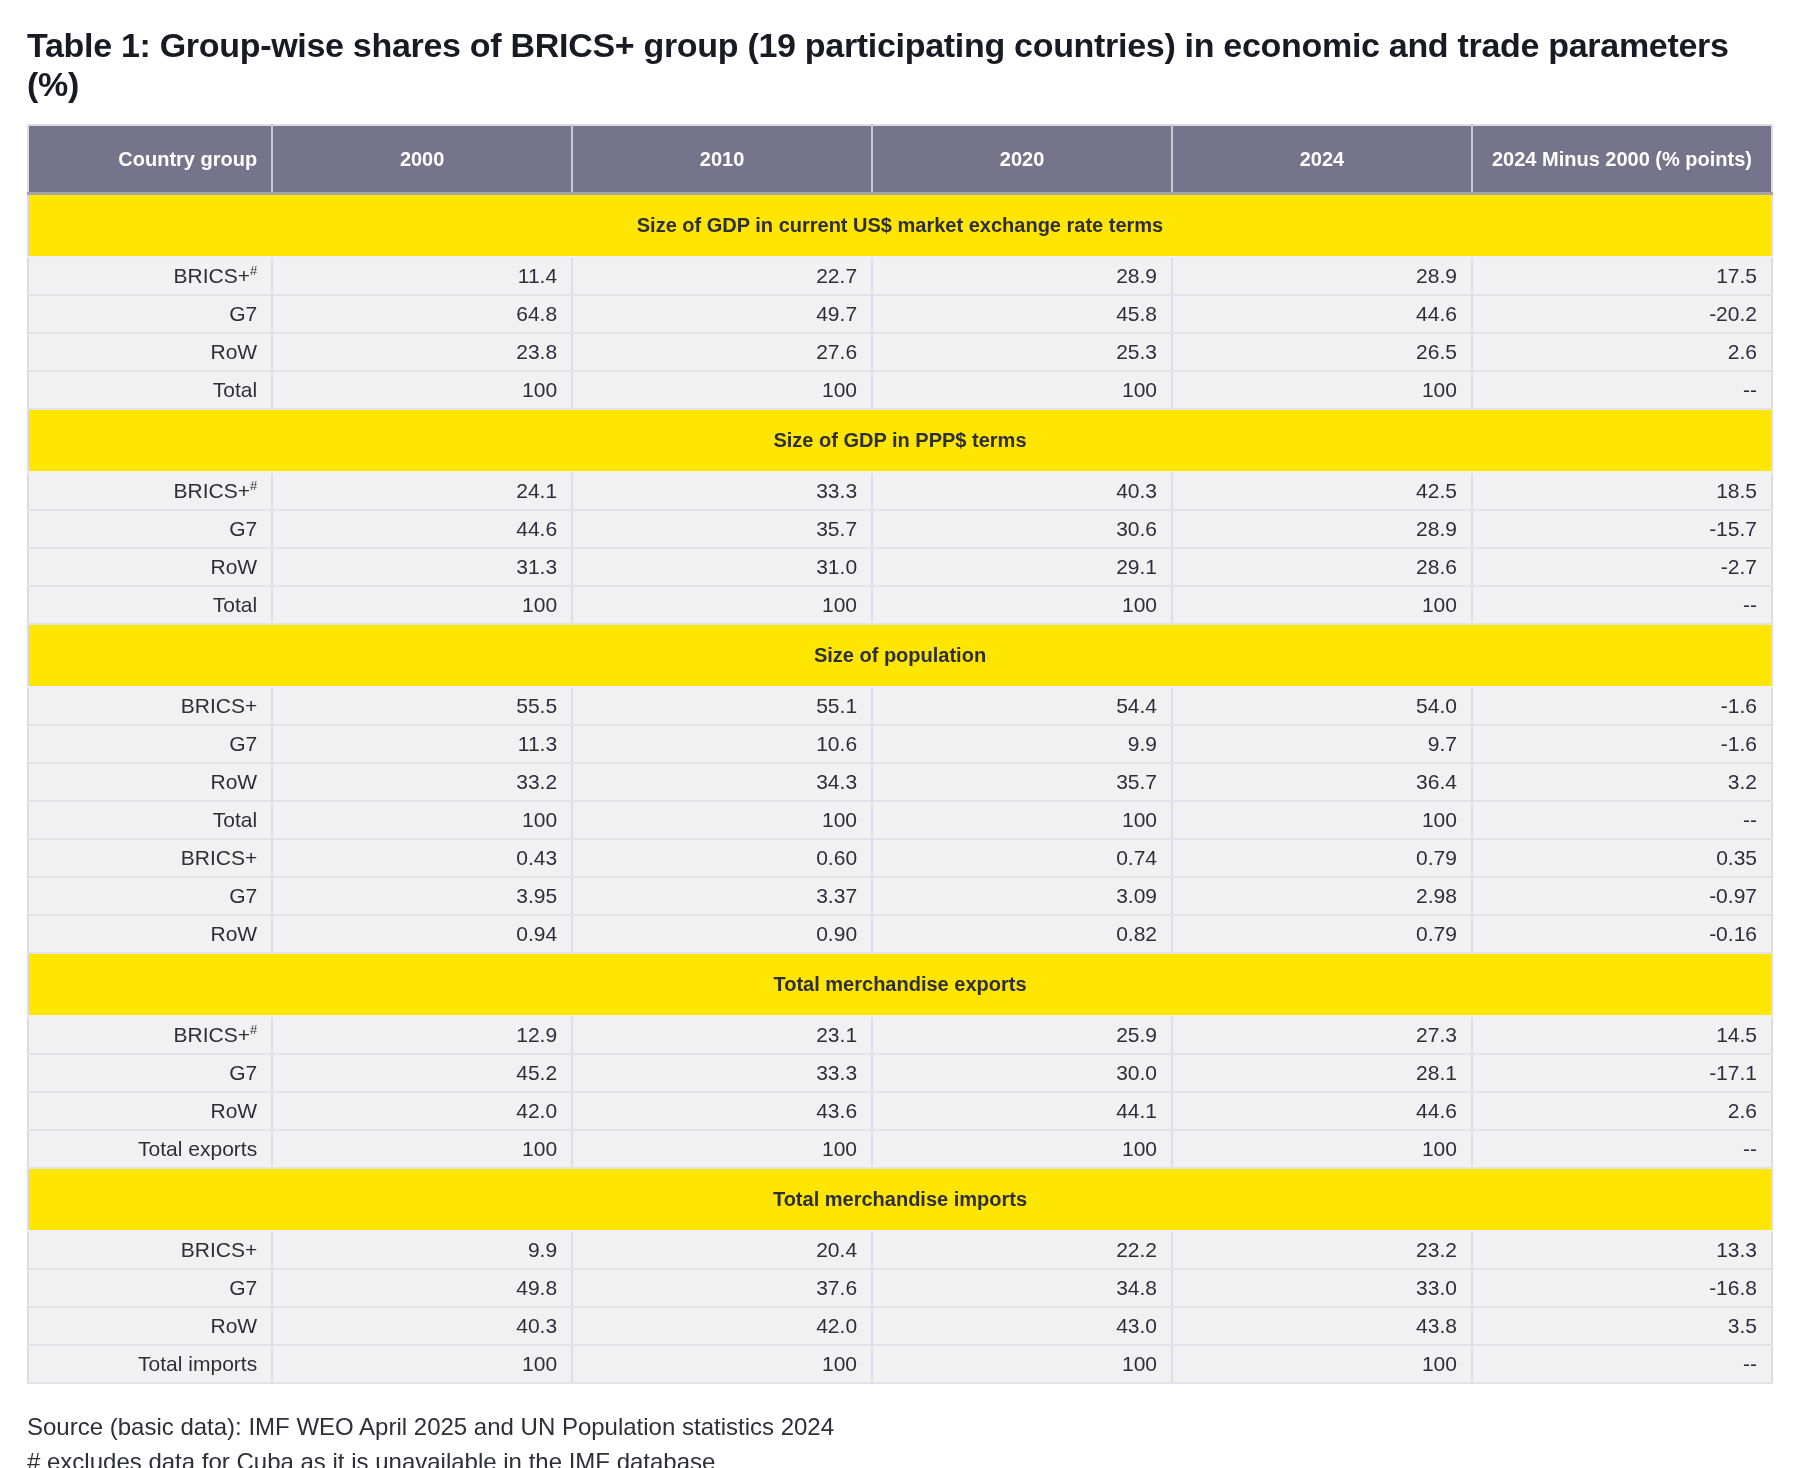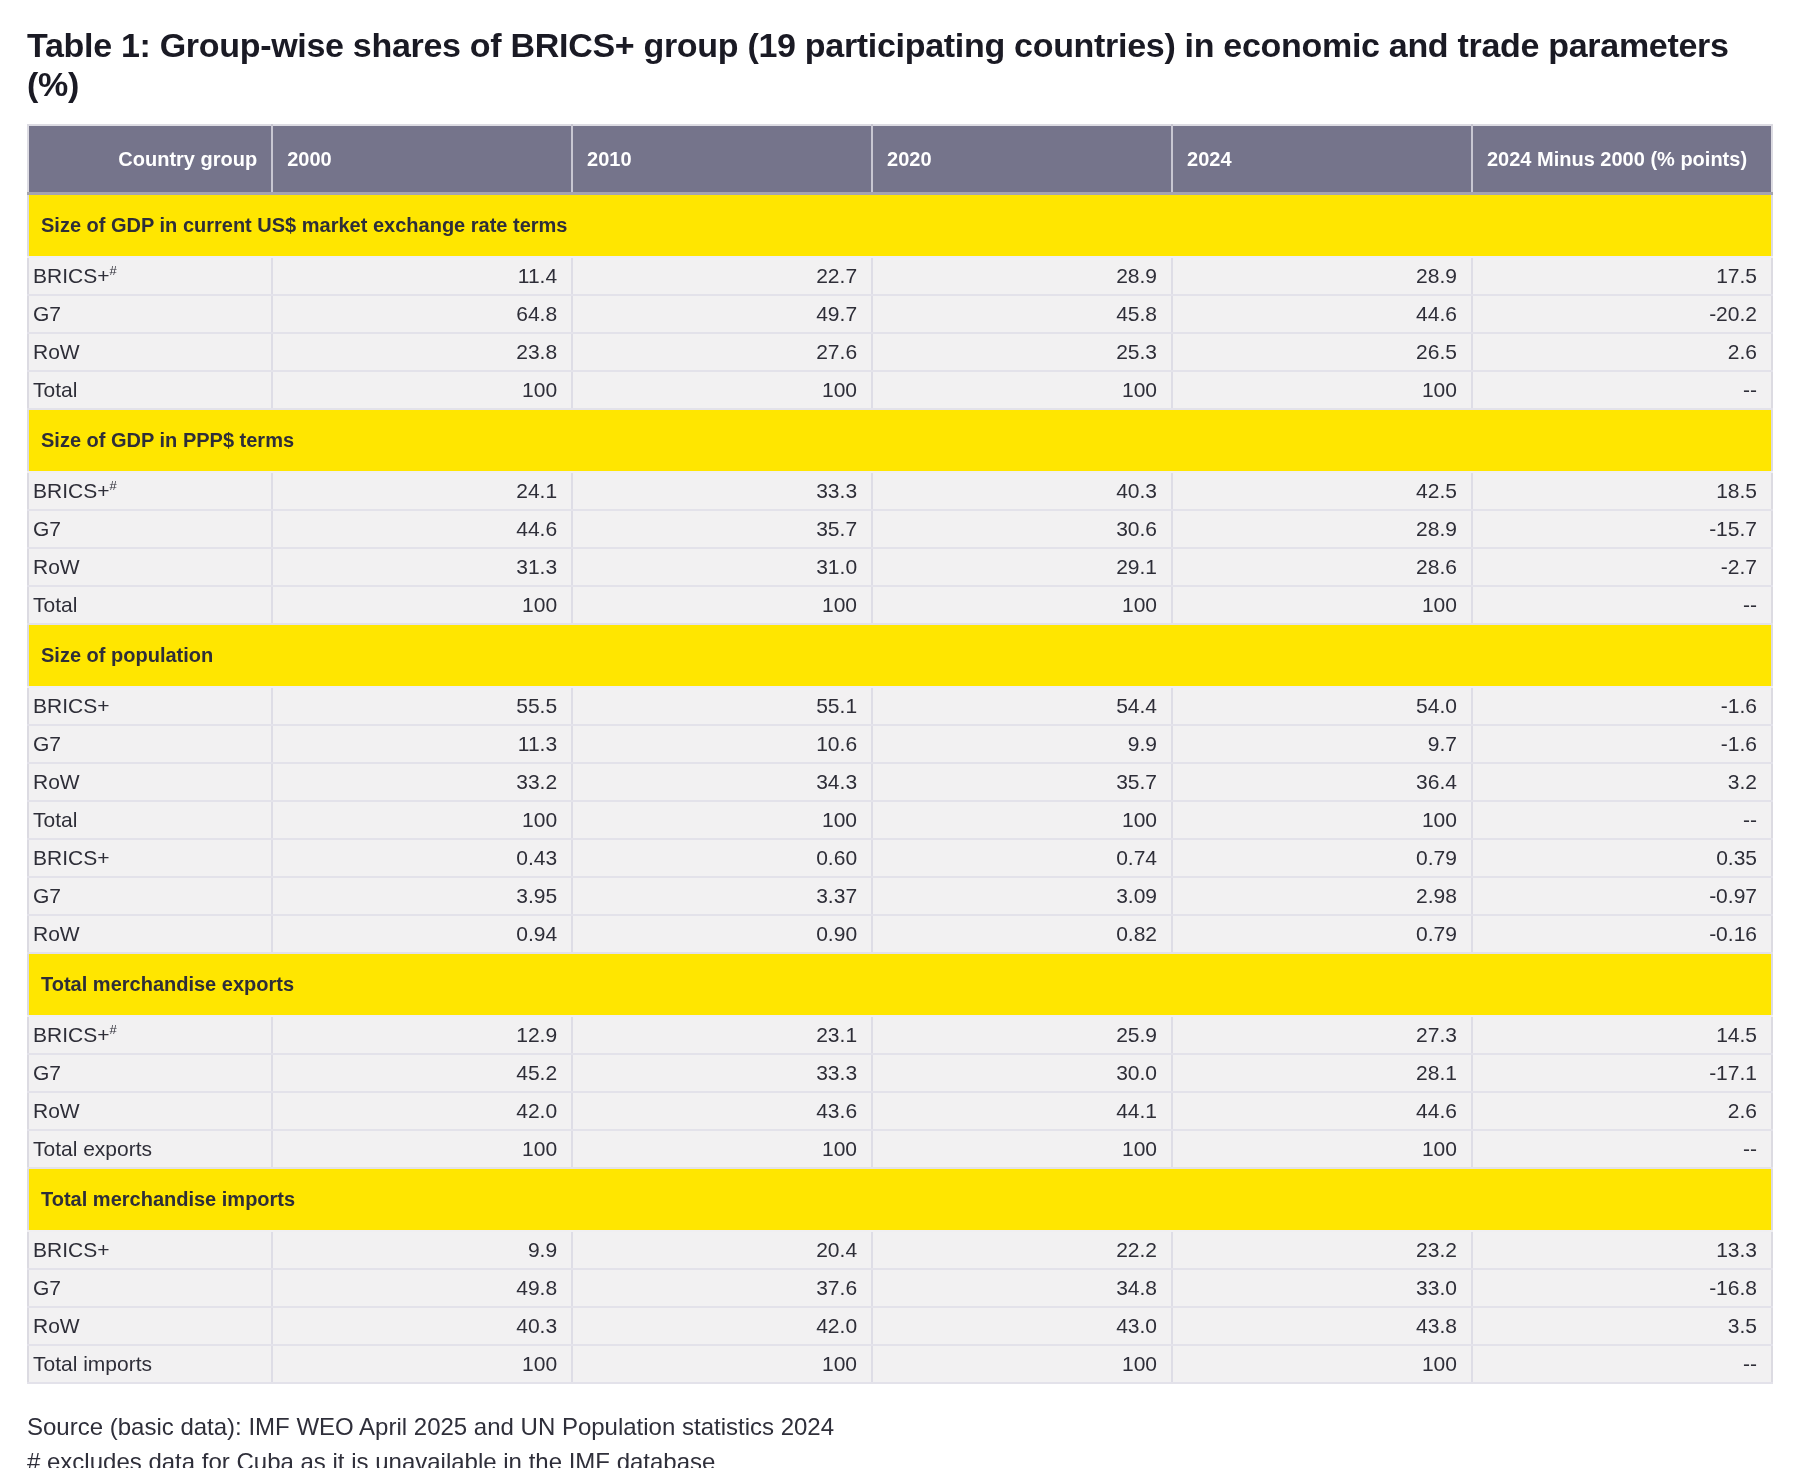--- a/index.html
+++ b/index.html
@@ -27,55 +27,55 @@
     width: 100%;
     border-collapse: collapse;
     table-layout: fixed;
     border: 2px solid #dcdbe2;
   }
   table.datatable th {
     background: #75748b;
     color: #ffffff;
     font-size: 20px;
     font-weight: bold;
-    text-align: left;
+    text-align: center;
     vertical-align: middle;
     padding: 10px 14px;
     height: 46px;
     border-right: 2px solid #c8c7d2;
     border-bottom: 3px solid #a5a4ae;
     line-height: 1.25;
   }
   table.datatable th:first-child {
     text-align: right;
   }
   table.datatable th:last-child {
     border-right: none;
   }
   td.section {
     background: #ffe600;
     color: #2e2e38;
     font-size: 20px;
     font-weight: bold;
-    text-align: left;
+    text-align: center;
     padding: 19px 12px;
     height: 22px;
     border-bottom: 2px solid #f0eff2;
   }
   td.label, td.num {
     background: #f2f1f2;
     font-size: 21px;
     padding: 6px 14px;
     height: 24px;
     border-right: 2px solid #dedde6;
     border-bottom: 2px solid #e3e2ea;
     vertical-align: middle;
   }
   td.label {
-    text-align: left;
+    text-align: right;
     padding-left: 4px;
   }
   td.num {
     text-align: right;
   }
   td:last-child {
     border-right: none;
   }
   tr.total td {
     font-weight: normal;

